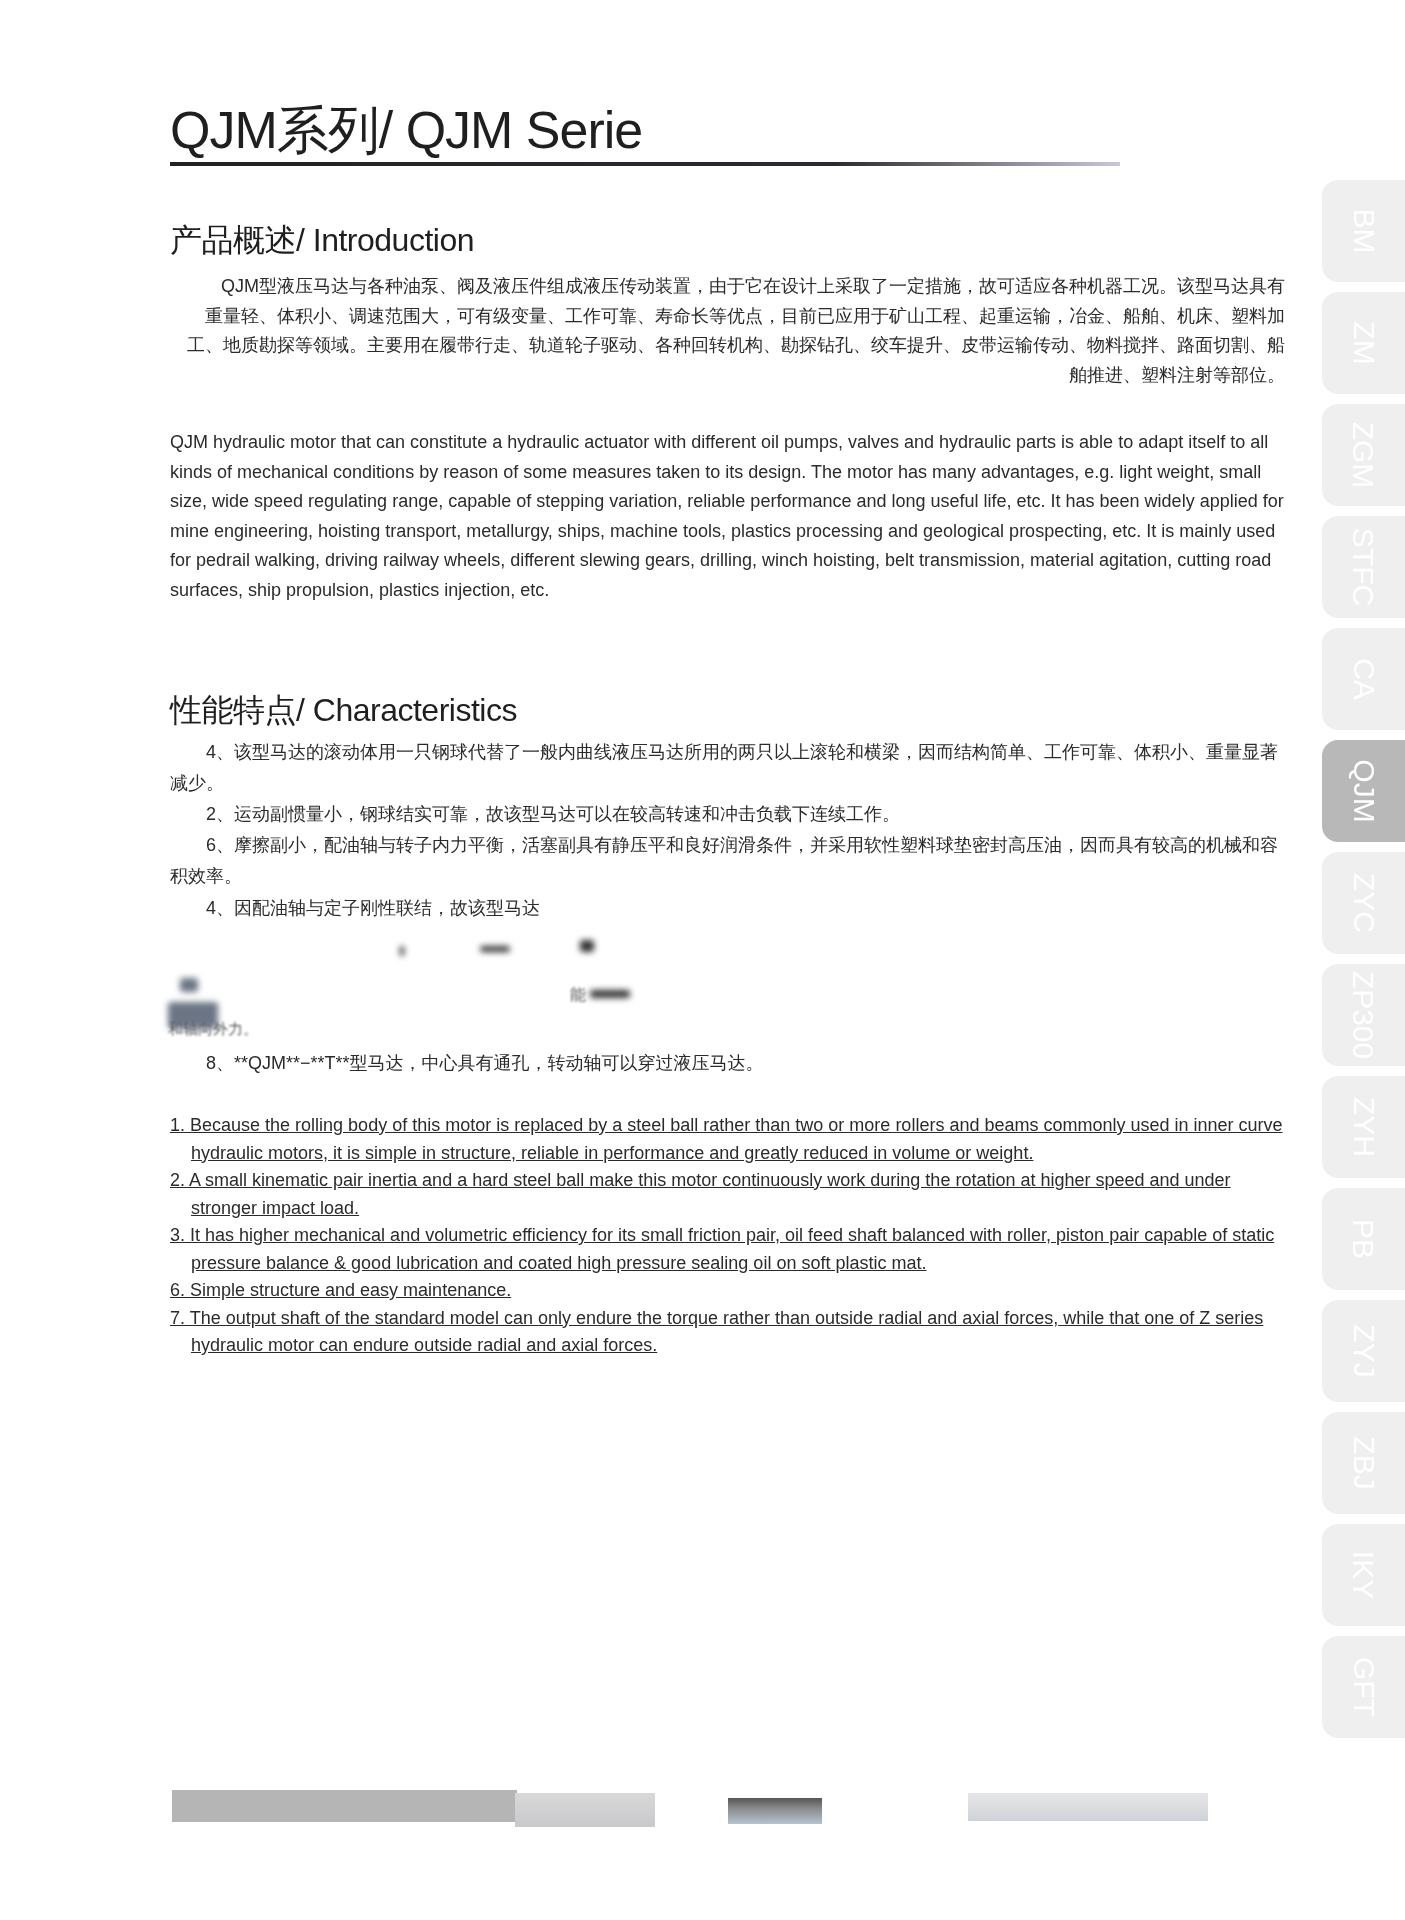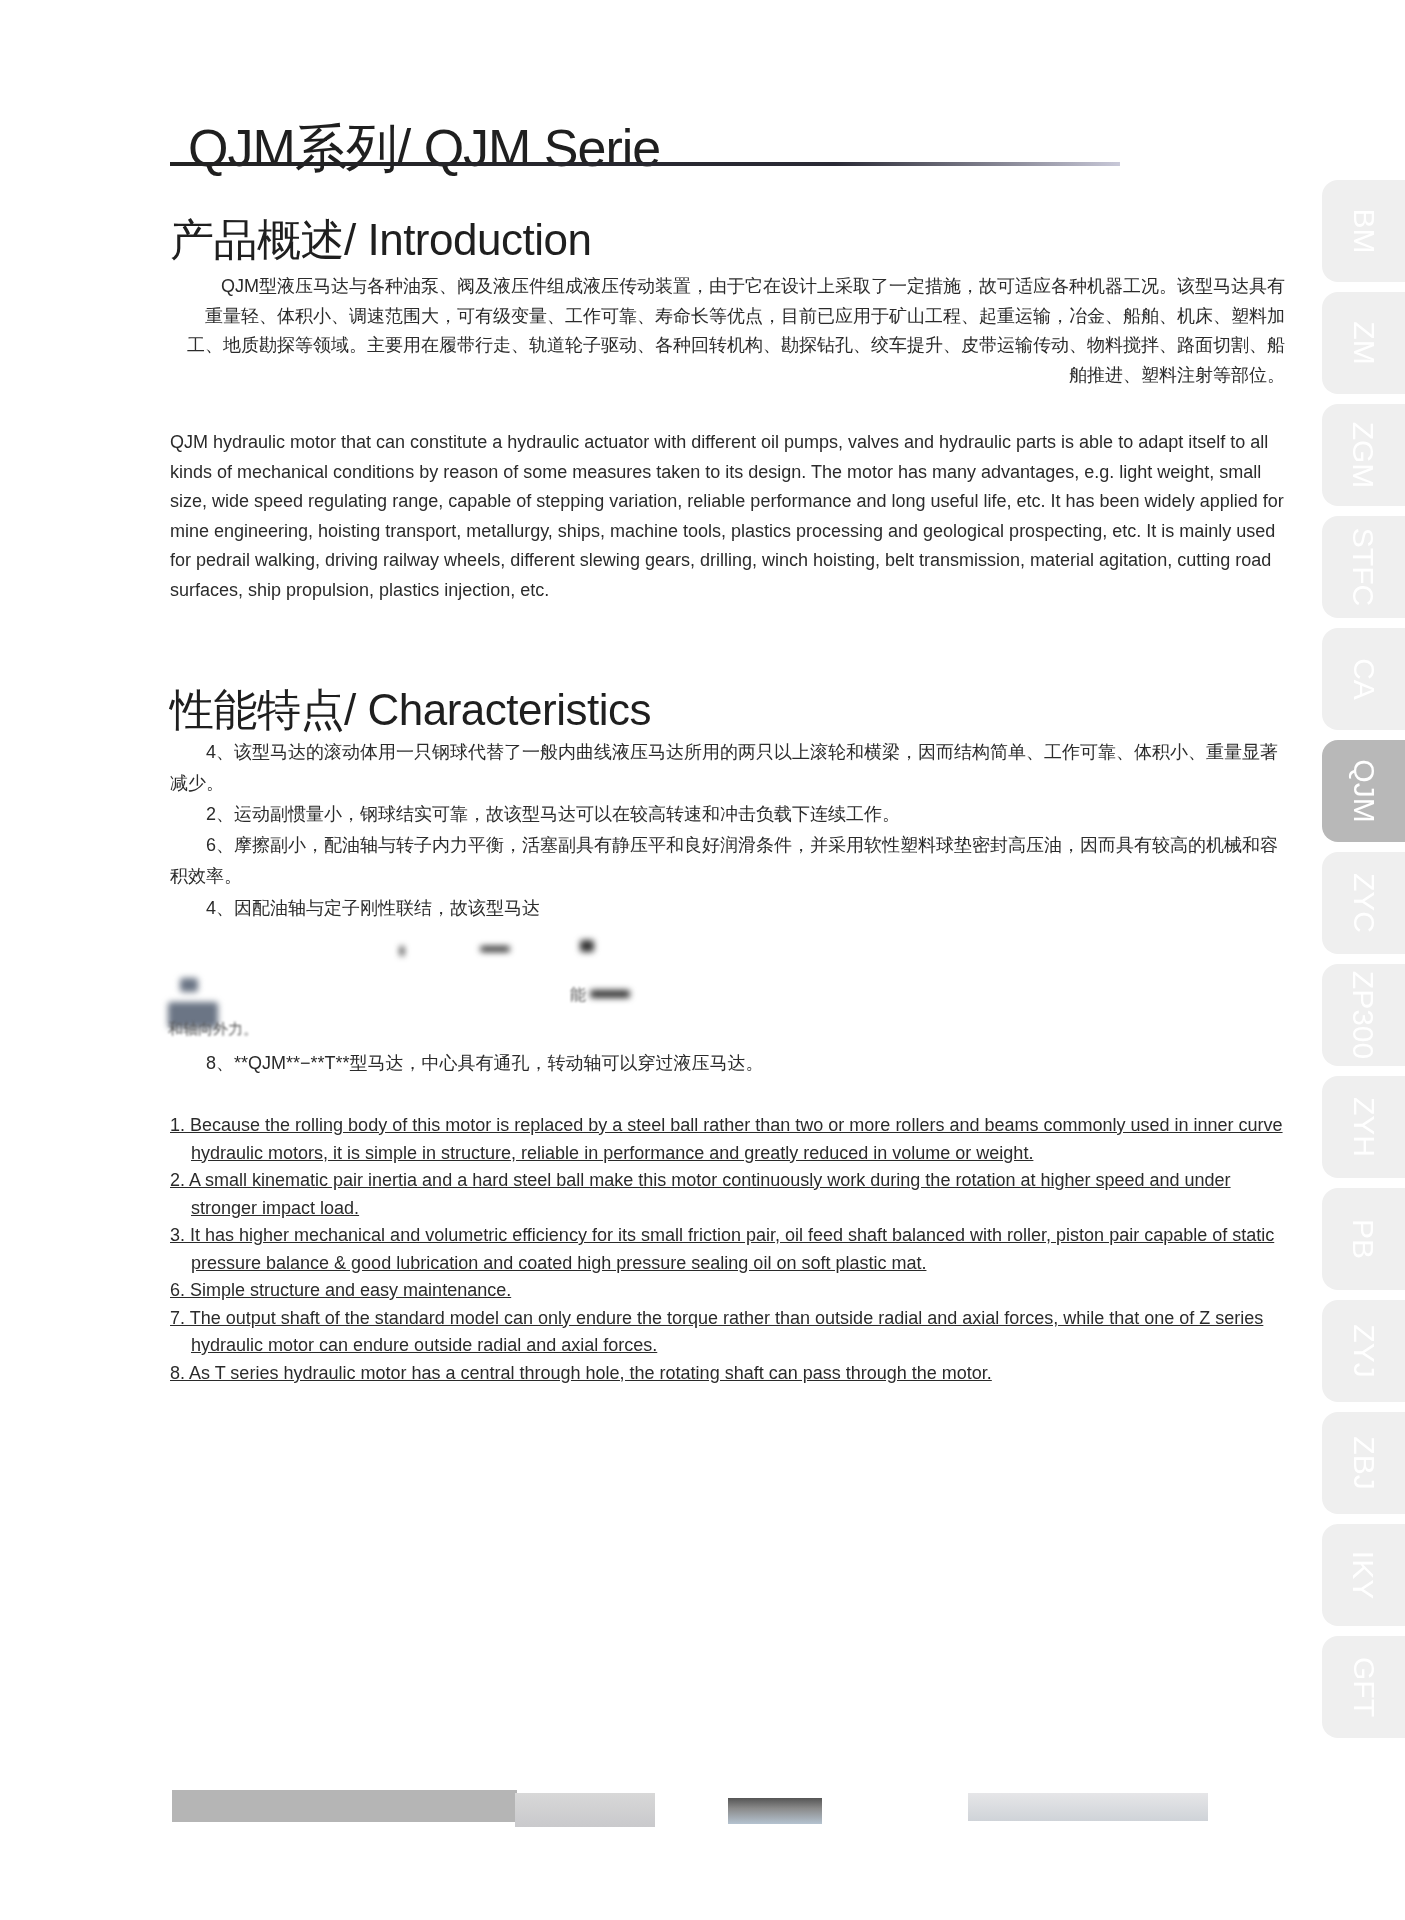--- a/index.html
+++ b/index.html
@@ -2,28 +2,28 @@
 <html><head>
 <meta charset="utf-8">
 <style>
   html, body { margin: 0; padding: 0; }
   body {
     width: 1405px; height: 1920px; background: #ffffff; position: relative; overflow: hidden;
     font-family: "Liberation Sans", "DejaVu Sans", sans-serif; color: #2a2a2a;
   }
   .page-title {
     position: absolute; left: 170px; top: 100px; font-size: 52px; color: #1f1f1f;
-    letter-spacing: -1px; margin: 18px; font-weight: normal; line-height: 60px;
+    letter-spacing: -1px; margin: 0; font-weight: normal; line-height: 60px;
   }
   .title-rule {
     position: absolute; left: 170px; top: 162px; width: 950px; height: 4px;
     background: linear-gradient(to right, #222 0%, #2a2a35 70%, #c8c8d8 100%);
   }
   .section-heading {
-    position: absolute; left: 170px; font-size: 44px; font-weight: normal; margin: 0;
+    position: absolute; left: 170px; font-size: 32px; font-weight: normal; margin: 0;
     color: #1f1f1f; letter-spacing: -0.5px; line-height: 48px;
   }
   .para {
     position: absolute; left: 170px; width: 1115px; font-size: 18px; line-height: 29.5px;
     color: #2b2b2b; margin: 0;
   }
   .zh-para { text-indent: 2em; text-align: right; }
   .zh-item { position: absolute; left: 170px; width: 1125px; font-size: 18px; line-height: 31px; margin: 0; color: #2b2b2b; text-indent: 2em; }
   .en-list { position: absolute; left: 170px; top: 1112px; width: 1115px; margin: 0; padding: 0; list-style: none; text-decoration: underline; }
   .en-list li { font-size: 18px; line-height: 27.5px; padding-left: 21px; text-indent: -21px; color: #2b2b2b; }
@@ -77,21 +77,20 @@
 </div>
 
 <p class="zh-item" style="top:1048px;">8、**QJM**−**T**型马达，中心具有通孔，转动轴可以穿过液压马达。</p>
 
 <ol class="en-list">
   <li>1. Because the rolling body of this motor is replaced by a steel ball rather than two or more rollers and beams commonly used in inner curve hydraulic motors, it is simple in structure, reliable in performance and greatly reduced in volume or weight.</li>
   <li>2. A small kinematic pair inertia and a hard steel ball make this motor continuously work during the rotation at higher speed and under stronger impact load.</li>
   <li>3. It has higher mechanical and volumetric efficiency for its small friction pair, oil feed shaft balanced with roller, piston pair capable of static pressure balance &amp; good lubrication and coated high pressure sealing oil on soft plastic mat.</li>
   <li>6. Simple structure and easy maintenance.</li>
   <li>7. The output shaft of the standard model can only endure the torque rather than outside radial and axial forces, while that one of Z series hydraulic motor can endure outside radial and axial forces.</li>
-  <li>8. As T series hydraulic motor has a central through hole, the rotating shaft can pass through the motor.</li>
 </ol>
 
 <nav class="tabs">
   <div class="tab" style="top:180px;">
       <span class="tab-label">BM</span>
     </div>
   <div class="tab" style="top:292px;">
       <span class="tab-label">ZM</span>
     </div>
   <div class="tab" style="top:404px;">

